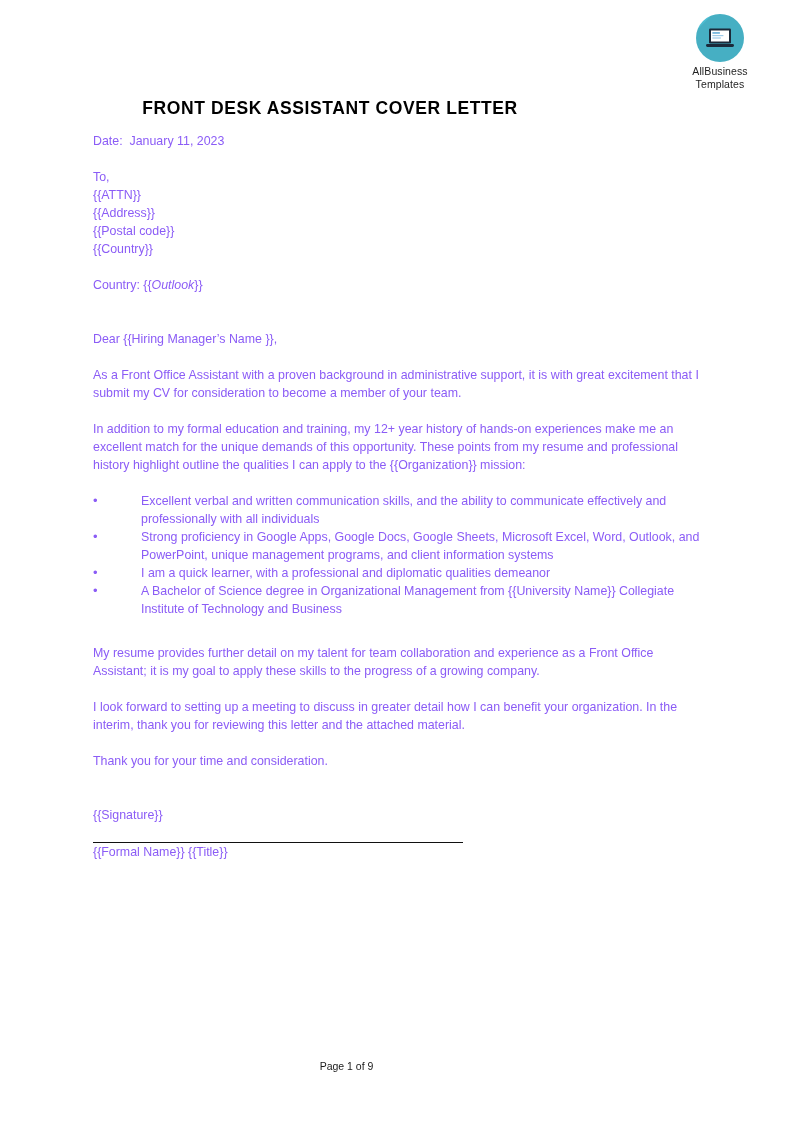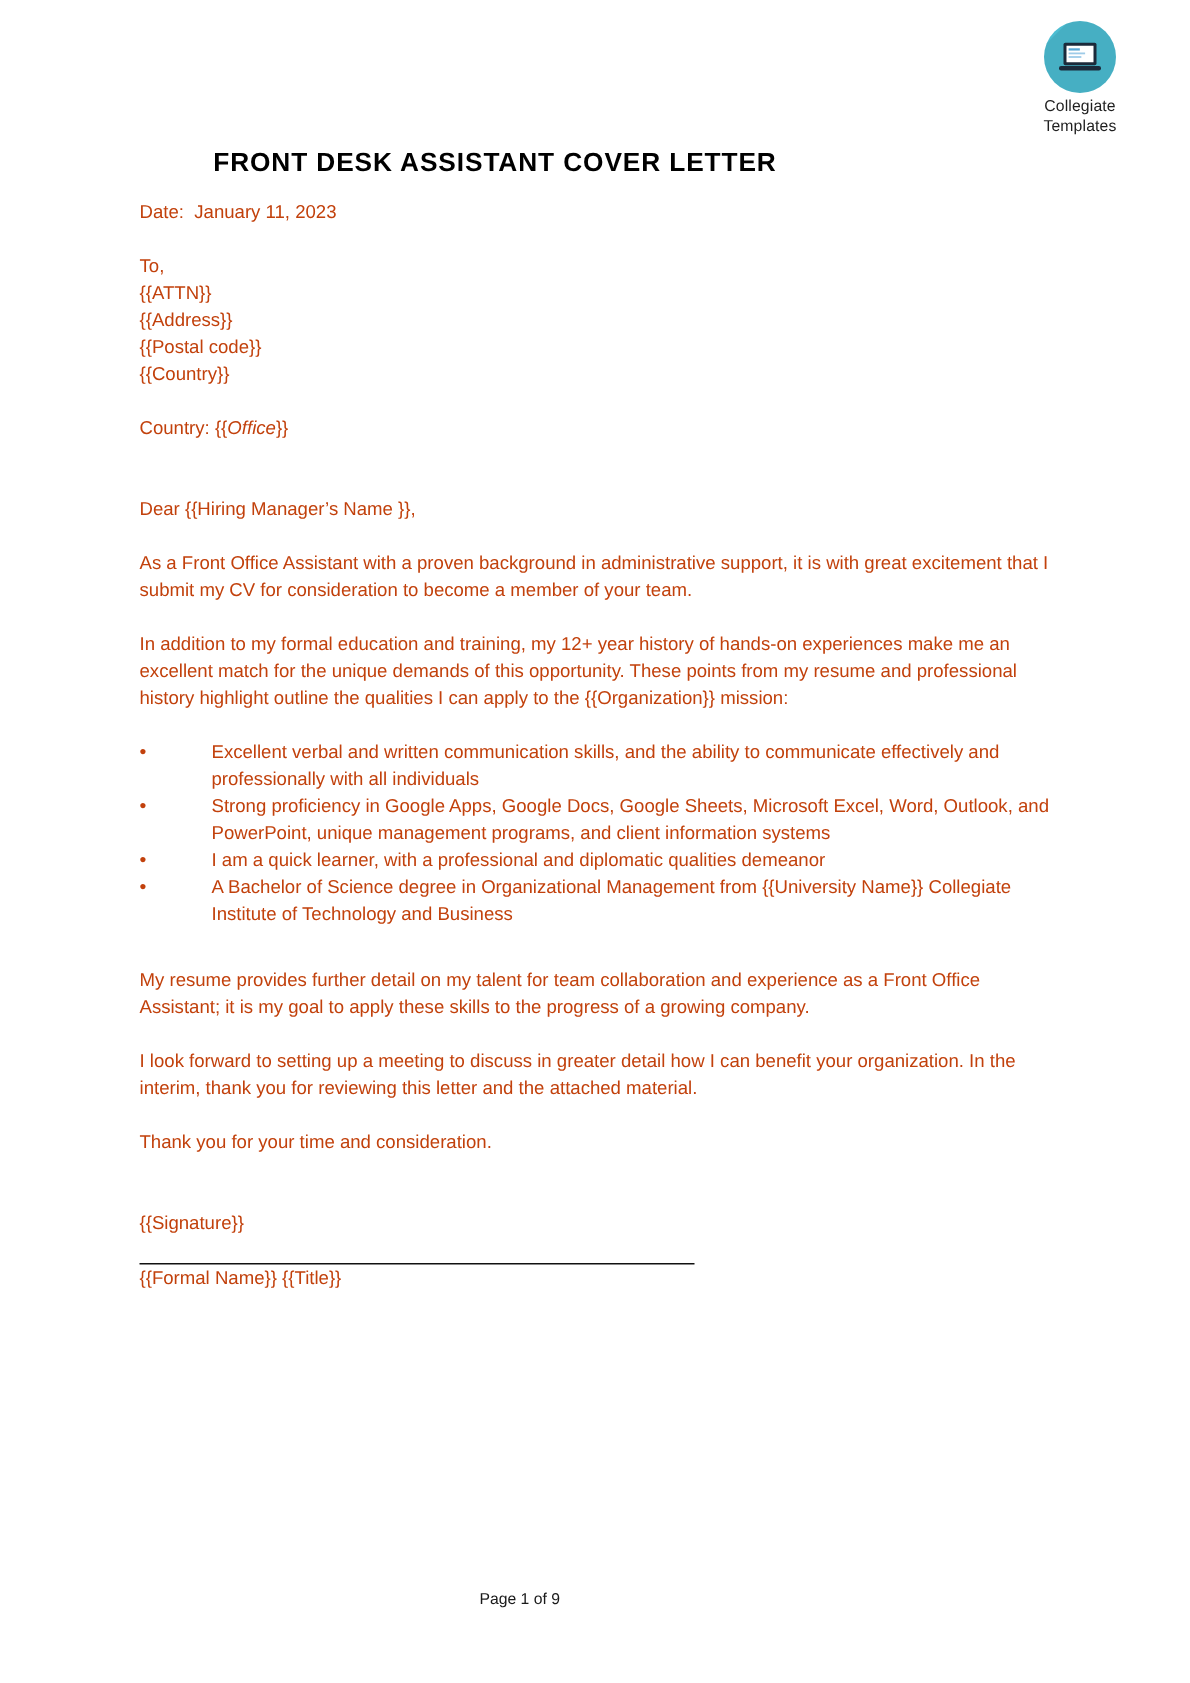--- a/index.html
+++ b/index.html
@@ -87,21 +87,21 @@
   }
 
   
   .body-wrap {
     position: absolute;
     left: 93px;
     top: 132px;
     width: 610px;
     font-size: 12.4px;
     line-height: 18px;
-    color: #c2410c;
+    color: #8b5cf6;
   }
   .line { white-space: pre-wrap; }
   .blank { height: 18px; }
   .gap-md { height: 18px; }
   .gap-lg { height: 26px; }
 
   p.para {
     margin: 0;
     line-height: 18px;
   }
@@ -160,42 +160,42 @@
       <svg class="logo-laptop" viewBox="0 0 30 22">
         <rect x="4" y="1.5" width="22" height="15" rx="1.2" fill="#1b2a3a"></rect>
         <rect x="6" y="3.5" width="18" height="11" fill="#ffffff"></rect>
         <rect x="7.4" y="5.2" width="7.5" height="1.5" fill="#5aa8d6"></rect>
         <rect x="7.4" y="8" width="11" height="1.2" fill="#9ecbe8"></rect>
         <rect x="7.4" y="10.4" width="8.5" height="1.2" fill="#9ecbe8"></rect>
         <rect x="1" y="17" width="28" height="3" rx="1.4" fill="#1b2a3a"></rect>
       </svg>
     </div>
     <div class="logo-text">
-      <div>Collegiate</div>
+      <div>AllBusiness</div>
       <div>Templates</div>
     </div>
   </div>
 
   <div class="doc-title">FRONT DESK ASSISTANT COVER LETTER</div>
 
   <div class="body-wrap">
 
     <div class="line">Date:  January 11, 2023</div>
 
     <div class="blank"></div>
 
     <div class="line">To,</div>
     <div class="line">{{ATTN}}</div>
     <div class="line">{{Address}}</div>
     <div class="line">{{Postal code}}</div>
     <div class="line">{{Country}}</div>
 
     <div class="blank"></div>
 
-    <div class="line"><span>Country: {{</span><span class="italic">Office</span><span>}}</span></div>
+    <div class="line"><span>Country: {{</span><span class="italic">Outlook</span><span>}}</span></div>
 
     <div class="blank"></div>
     <div class="blank"></div>
 
     <div class="line">Dear {{Hiring Manager’s Name }},</div>
 
     <div class="blank"></div>
 
     <p class="para">As a Front Office Assistant with a proven background in administrative support, it is with great excitement that I submit my CV for consideration to become a member of your team.</p>
 

